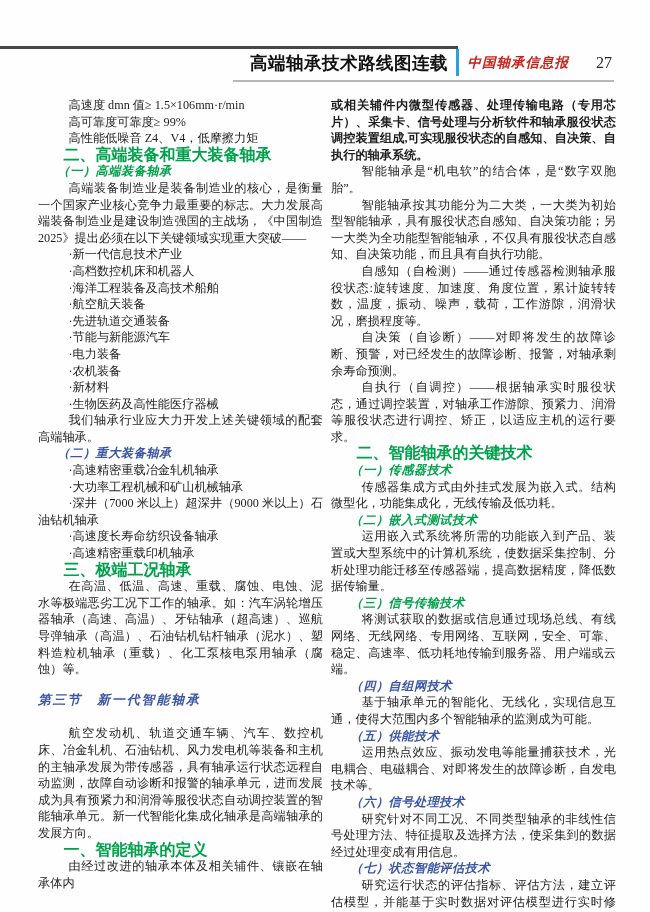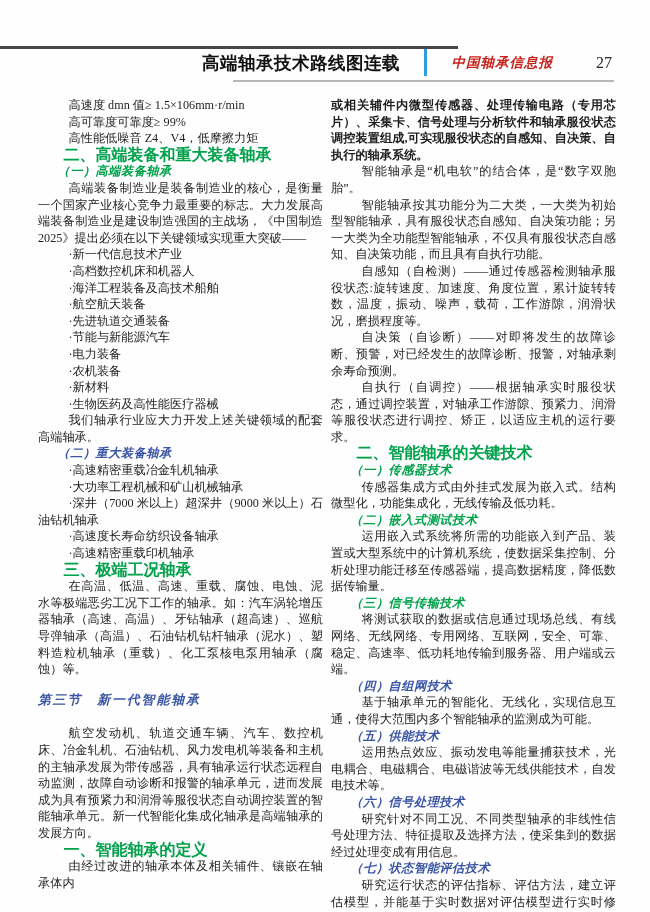--- a/index.html
+++ b/index.html
@@ -12,21 +12,21 @@
     color:#1e1e1e;
     overflow:hidden;
     box-sizing:border-box;
   }
   
   .header{position:relative;height:88px;}
   .rule-top{position:absolute;top:46px;left:0;width:458px;height:2.5px;background:#474747;}
   .rule-bottom{position:absolute;top:80px;left:233px;right:36px;height:2px;background:#b7b7b7;}
   .header-row{
     position:absolute;top:49px;right:38px;
-    display:flex;align-items:center;gap:16px;
+    display:flex;align-items:center;
   }
   .title{
     margin:0;font-size:17.5px;font-weight:bold;color:#111;
     font-family:"Liberation Sans","DejaVu Sans",sans-serif;
     letter-spacing:.5px;line-height:26px;
   }
   .vbar{width:2.5px;height:27px;background:var(--accent-blue,#2d9fe0);margin:0 9px 0 8px;}
   .masthead{
     font-size:13.5px;font-weight:bold;font-style:italic;
     color:var(--masthead-red,#c9211a);letter-spacing:1px;
@@ -119,21 +119,21 @@
         <p class="hg">二、智能轴承的关键技术</p>
         <p class="hgi">（一）传感器技术</p>
         <p class="para">传感器集成方式由外挂式发展为嵌入式。结构微型化，功能集成化，无线传输及低功耗。</p>
         <p class="hgi">（二）嵌入式测试技术</p>
         <p class="para">运用嵌入式系统将所需的功能嵌入到产品、装置或大型系统中的计算机系统，使数据采集控制、分析处理功能迁移至传感器端，提高数据精度，降低数据传输量。</p>
         <p class="hgi">（三）信号传输技术</p>
         <p class="para">将测试获取的数据或信息通过现场总线、有线网络、无线网络、专用网络、互联网，安全、可靠、稳定、高速率、低功耗地传输到服务器、用户端或云端。</p>
         <p class="hbi">（四）自组网技术</p>
         <p class="para">基于轴承单元的智能化、无线化，实现信息互通，使得大范围内多个智能轴承的监测成为可能。</p>
         <p class="hbi">（五）供能技术</p>
-        <p class="para">运用热点效应、振动发电等能量捕获技术，光电耦合、电磁耦合、电磁谐波等无线供能技术，自发电技术等。</p>
+        <p class="para">运用热点效应、振动发电等能量捕获技术，光电耦合、电磁耦合、对即将发生的故障诊断，自发电技术等。</p>
         <p class="hbi">（六）信号处理技术</p>
         <p class="para">研究针对不同工况、不同类型轴承的非线性信号处理方法、特征提取及选择方法，使采集到的数据经过处理变成有用信息。</p>
         <p class="hbi">（七）状态智能评估技术</p>
         <p class="para">研究运行状态的评估指标、评估方法，建立评估模型，并能基于实时数据对评估模型进行实时修正。做到能对轴承故障，包括早期微弱故障进行远程、实时、智能的诊断、报警。并可对即将发生的故障进行预警。对剩余寿命进行预测。</p>
       </div>
   </main>
 
 </div>
 
 </body></html>

